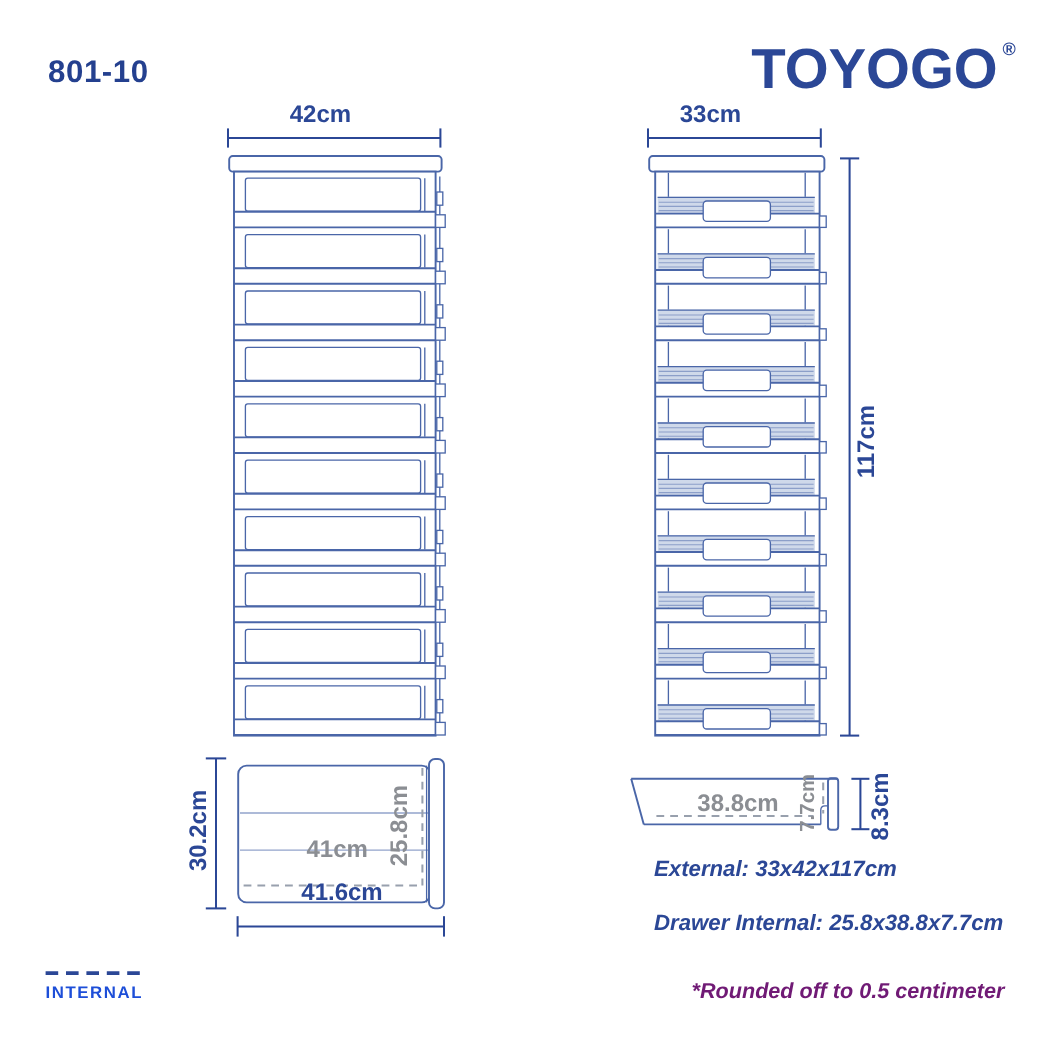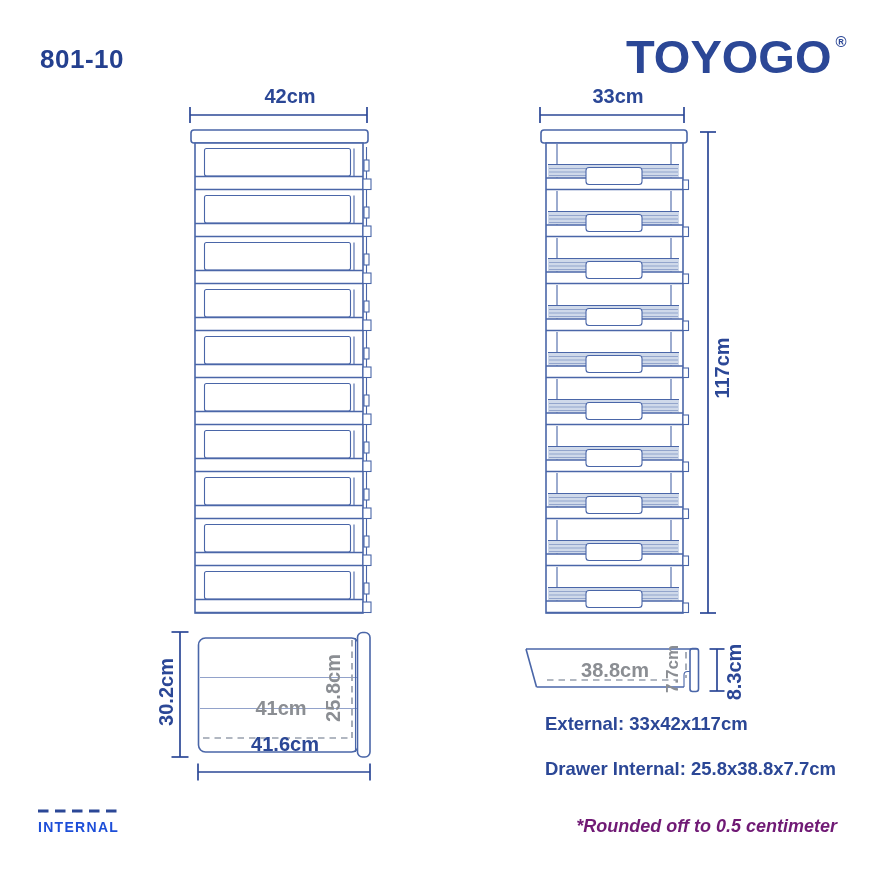--- a/index.html
+++ b/index.html
@@ -13,21 +13,21 @@
   .logo .name{font-size:47px;line-height:1;letter-spacing:0;}
   .logo .reg{font-size:15px;font-weight:700;margin-left:4px;margin-bottom:3px;}
 
   .hlabel,.vlabel{position:absolute;width:100px;height:24px;line-height:24px;
         text-align:center;font-size:20px;font-weight:600;color:#2b4796;white-space:nowrap;}
   .vlabel{transform:rotate(-90deg);}
   .gray{color:#8b8e93;}
   .small{font-size:17px;}
 
   .specs{position:absolute;left:545px;top:712px;width:292px;color:#2b4796;
-         font-size:18.5px;font-weight:700;line-height:24px;}
+         font-size:18.5px;font-weight:700;line-height:24px;font-style:italic;}
   .specs .ext{margin-bottom:21px;}
   .footnote{position:absolute;left:545px;top:816px;width:292px;text-align:right;
             color:#701a75;font-size:18px;font-style:italic;font-weight:700;}
   .legend-label{position:absolute;left:38px;top:819px;font-size:14px;font-weight:600;
             letter-spacing:1.3px;color:#1d4ed8;}
 
   svg.drawing{position:absolute;left:0;top:0;}
   .ln{stroke:#4a66a8;stroke-width:1.6;}
   .lnt{stroke:#4a66a8;stroke-width:1.1;}
   .dim{stroke:#2b4796;stroke-width:1.7;}
@@ -149,22 +149,22 @@
 
     <line x1="38" y1="811" x2="123" y2="811" stroke="#2b4796" stroke-width="3.2" stroke-dasharray="10.5 6.5"></line>
   </svg>
 
   <div class="model">801-10</div>
   <div class="logo">
     <span class="name">TOYOGO</span>
     <span class="reg">®</span>
   </div>
 
-  <div class="hlabel" style="left:240px;top:84px;">42cm</div>
-  <div class="hlabel" style="left:568px;top:84px;">33cm</div>
+  <div class="hlabel" style="left:217px;top:84px;">42cm</div>
+  <div class="hlabel" style="left:542px;top:84px;">33cm</div>
   <div class="vlabel" style="left:672px;top:356px;">117cm</div>
 
   <div class="vlabel" style="left:116px;top:680px;">30.2cm</div>
   <div class="vlabel gray" style="left:283px;top:676px;">25.8cm</div>
   <div class="hlabel gray" style="left:231px;top:696px;">41cm</div>
   <div class="hlabel" style="left:235px;top:732px;">41.6cm</div>
 
   <div class="hlabel gray" style="left:565px;top:658px;">38.8cm</div>
   <div class="vlabel gray small" style="left:623px;top:657px;">7.7cm</div>
   <div class="vlabel" style="left:684px;top:660px;">8.3cm</div>

